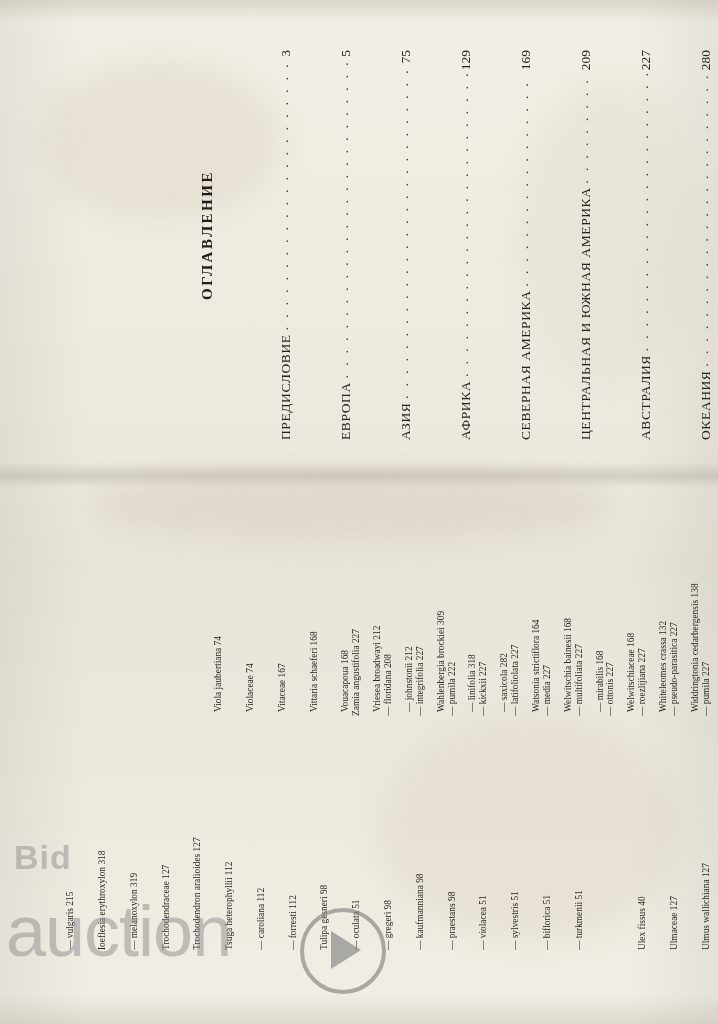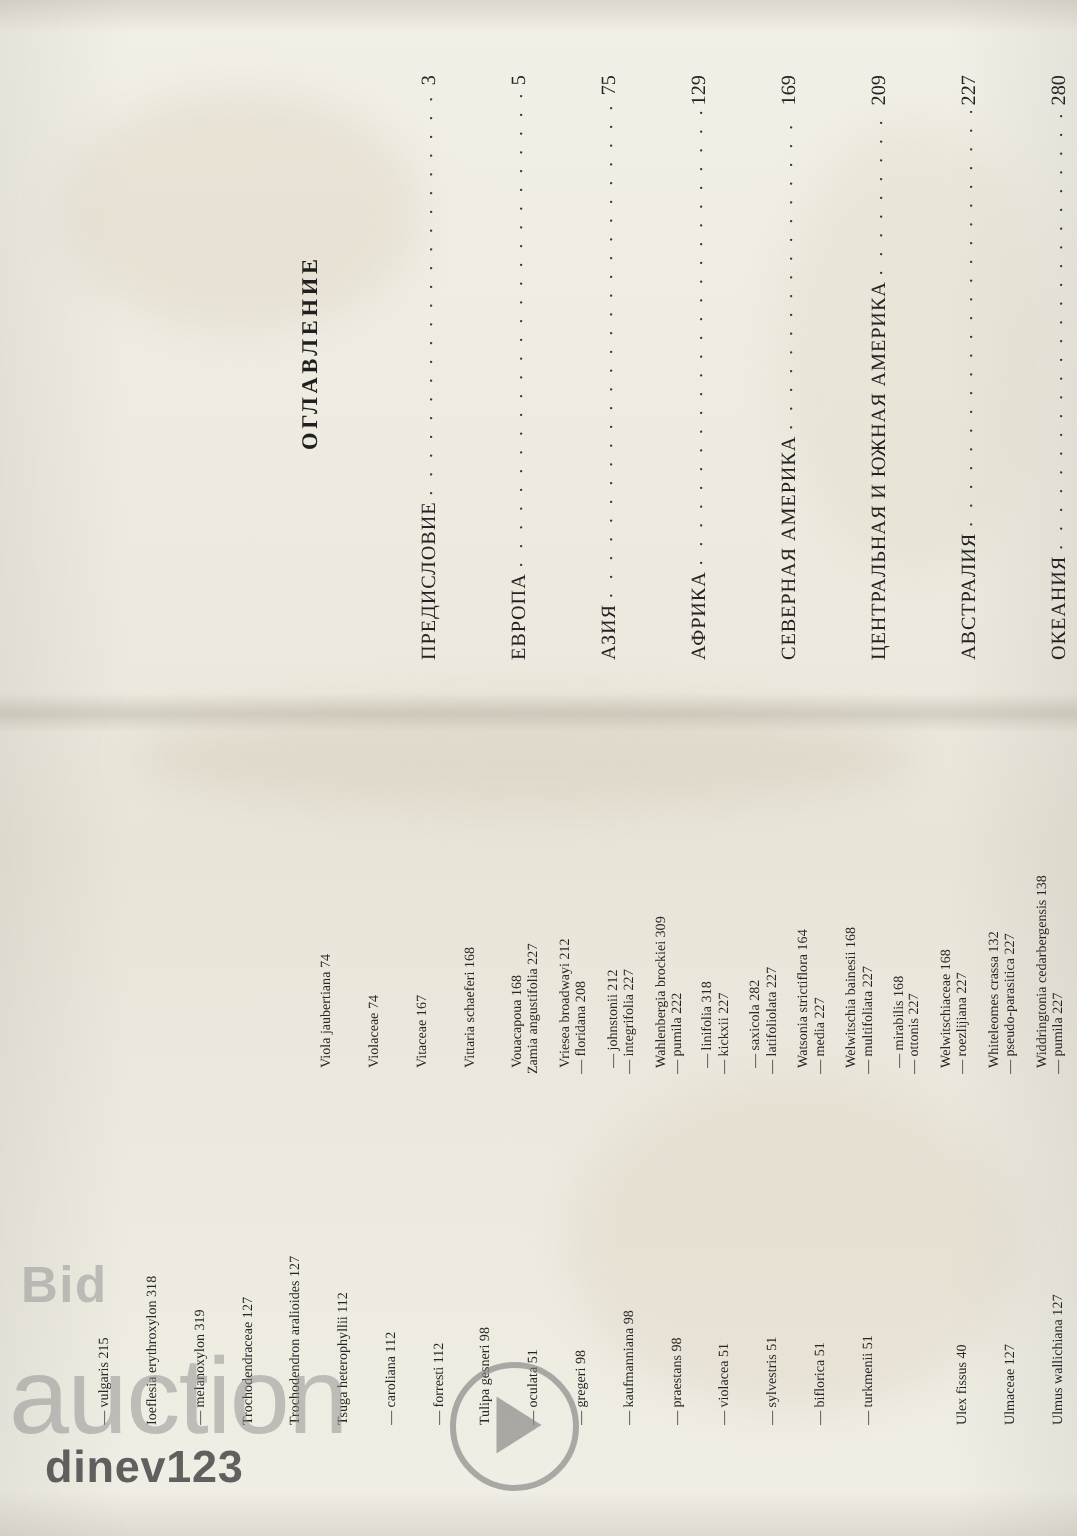--- a/index.html
+++ b/index.html
@@ -308,14 +308,13 @@
     
     
     
     
     
   </div>
 
   <div class="wm wm-top">Bid</div>
   <div class="wm wm-mid">auction</div>
   <div class="wm-play"></div>
-  <div class="wm wm-bot">dinev123</div>
 </div>
 
 </body></html>

